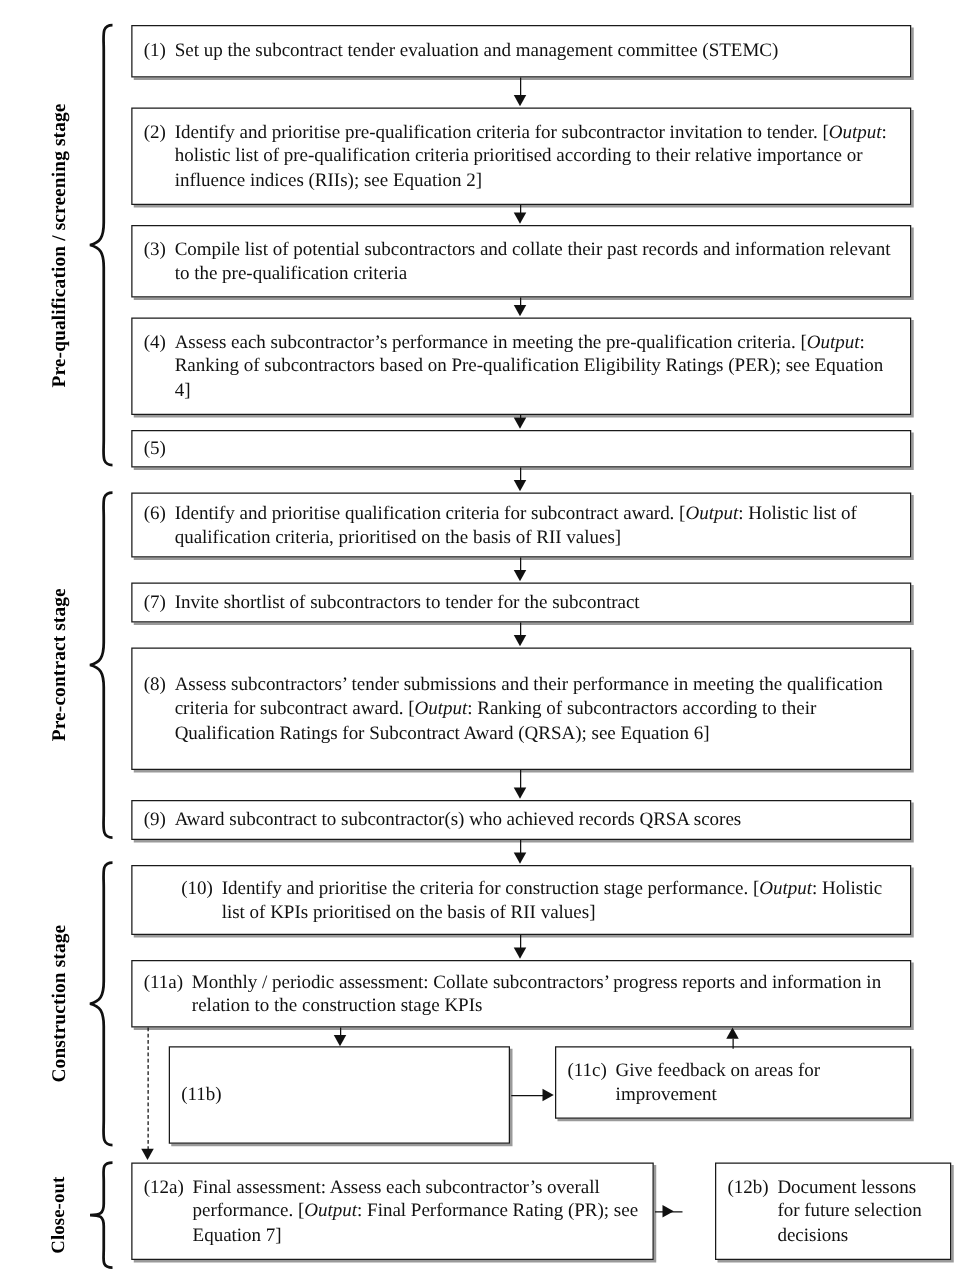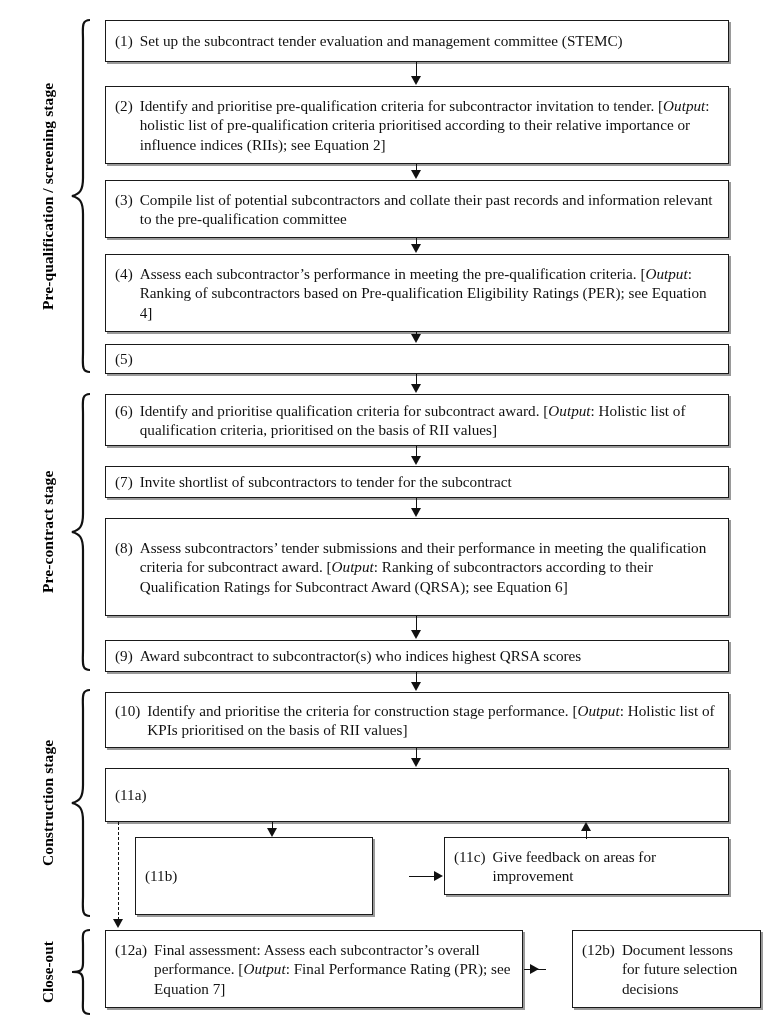--- a/index.html
+++ b/index.html
@@ -180,21 +180,21 @@
   <div class="box tall" style="left:105px; top:86px; width:624px; height:78px;">
     <div class="box-inner">
       <span class="box-num">(2)</span>
       <span class="box-text">Identify and prioritise pre-qualification criteria for subcontractor invitation to tender. [<i>Output</i>: holistic list of pre-qualification criteria prioritised according to their relative importance or influence indices (RIIs); see Equation 2]</span>
     </div>
   </div>
 
   <div class="box tall" style="left:105px; top:180px; width:624px; height:58px;">
     <div class="box-inner">
       <span class="box-num">(3)</span>
-      <span class="box-text">Compile list of potential subcontractors and collate their past records and information relevant to the pre-qualification committee</span>
+      <span class="box-text">Compile list of potential subcontractors and collate their past records and information relevant to the pre-qualification criteria</span>
     </div>
   </div>
 
   <div class="box tall" style="left:105px; top:254px; width:624px; height:78px;">
     <div class="box-inner">
       <span class="box-num">(4)</span>
       <span class="box-text">Assess each subcontractor’s performance in meeting the pre-qualification criteria. [<i>Output</i>: Ranking of subcontractors based on Pre-qualification Eligibility Ratings (PER); see Equation 4]</span>
     </div>
   </div>
 
@@ -221,38 +221,39 @@
   <div class="box tall" style="left:105px; top:518px; width:624px; height:98px;">
     <div class="box-inner">
       <span class="box-num">(8)</span>
       <span class="box-text">Assess subcontractors’ tender submissions and their performance in meeting the qualification criteria for subcontract award. [<i>Output</i>: Ranking of subcontractors according to their Qualification Ratings for Subcontract Award (QRSA); see Equation 6]</span>
     </div>
   </div>
 
   <div class="box center-v" style="left:105px; top:640px; width:624px; height:32px;">
     <div class="box-inner">
       <span class="box-num">(9)</span>
-      <span class="box-text">Award subcontract to subcontractor(s) who indices highest QRSA scores</span>
-    </div>
-  </div>
-
-  <div class="box tall" style="left:105px; top:692px; width:624px; height:56px;">
+      <span class="box-text">Award subcontract to subcontractor(s) who achieved records QRSA scores</span>
+    </div>
+  </div>
+
+  <div class="box tall" style="left:105px; top:692px; width:624px; height:56px;padding-left:30px;">
     <div class="box-inner">
       <span class="box-num">(10)</span>
       <span class="box-text">Identify and prioritise the criteria for construction stage performance. [<i>Output</i>: Holistic list of KPIs prioritised on the basis of RII values]</span>
     </div>
   </div>
 
   <div class="box tall" style="left:105px; top:768px; width:624px; height:54px;">
     <div class="box-inner">
       <span class="box-num">(11a)</span>
-    </div>
-  </div>
-
-  <div class="box tall" style="left:135px; top:837px; width:238px; height:78px;">
+      <span class="box-text">Monthly / periodic assessment: Collate subcontractors’ progress reports and information in relation to the construction stage KPIs</span>
+    </div>
+  </div>
+
+  <div class="box tall" style="left:135px; top:837px; width:273px; height:78px;">
     <div class="box-inner">
       <span class="box-num">(11b)</span>
     </div>
   </div>
 
   <div class="box tall" style="left:444px; top:837px; width:285px; height:58px;">
     <div class="box-inner">
       <span class="box-num">(11c)</span>
       <span class="box-text">Give feedback on areas for improvement</span>
     </div>

